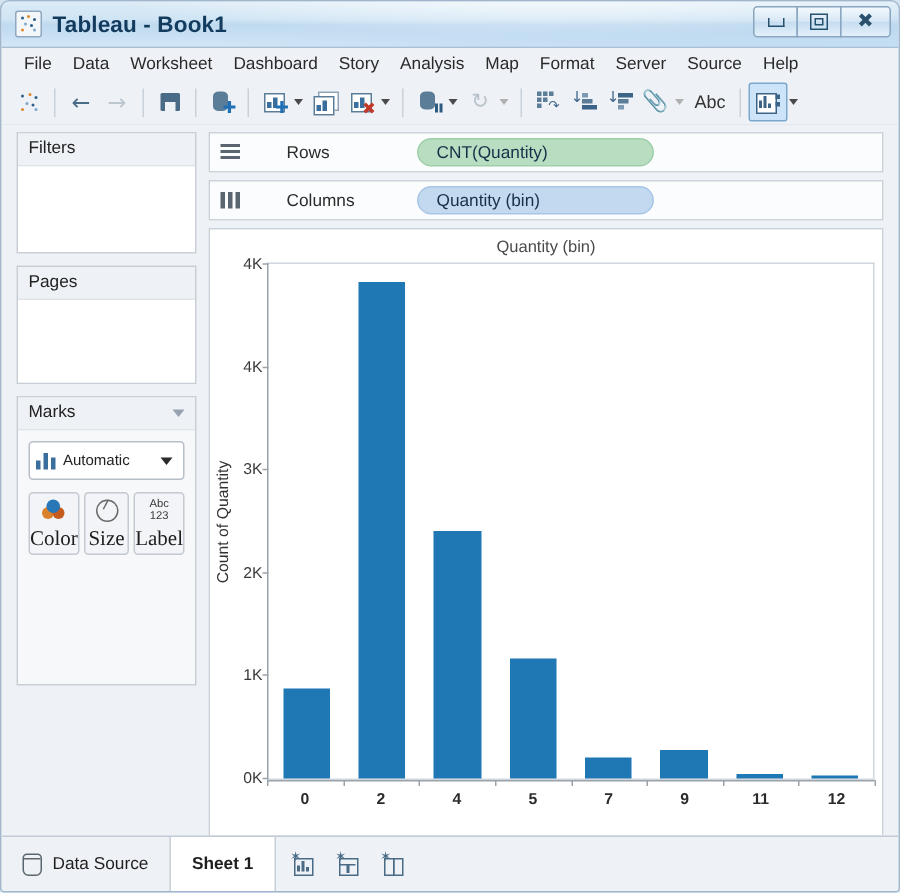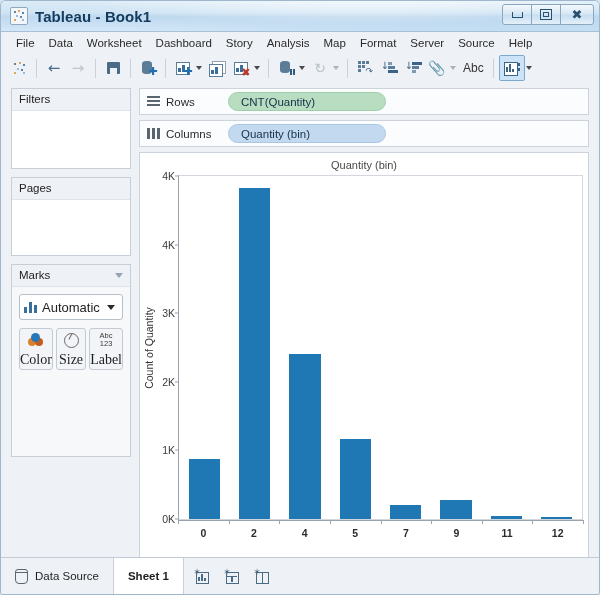--- a/index.html
+++ b/index.html
@@ -118,21 +118,21 @@
     width:0;height:0;border-left:4px solid transparent;border-right:4px solid transparent;
     border-top:5px solid #97a3b0;
   }
   .marks-card{background:#fbfcfd;}
   .marks-body{padding:7px 7px 10px 7px;background:#f6f8fa;min-height:152px;}
   .mark-select{
     display:flex;align-items:center;height:24px;
     background:#ffffff;border:1px solid #b7bfc8;border-radius:3px;
     padding:0 4px;margin-bottom:8px;
   }
-  .mark-select .lbl{font-size:13px;color:#222;flex:1;margin-left:5px;}
+  .mark-select .lbl{font-size:10px;color:#222;flex:1;margin-left:5px;}
   .mark-select .dd{
     width:0;height:0;border-left:4px solid transparent;border-right:4px solid transparent;
     border-top:5px solid #2b2b2b;margin-right:3px;
   }
   .mini-bars{position:relative;width:13px;height:11px;}
   .mini-bars span{position:absolute;bottom:0;width:3px;background:#3a6e9c;}
   .shelf-row{display:flex;gap:3px;margin-bottom:4px;}
   .mbtn{
     width:38px;height:42px;background:#f2f4f7;border:1px solid #c3cad2;border-radius:3px;
     display:flex;flex-direction:column;align-items:center;justify-content:flex-end;
@@ -149,21 +149,21 @@
   }
   .size-ico:after{
     content:"";position:absolute;left:5px;top:-1px;width:1.4px;height:7px;background:#6a6a6a;
     transform:rotate(28deg);
   }
 
   
   .rightpane{flex:1;padding:5px 10px 0 2px;box-sizing:border-box;display:flex;flex-direction:column;}
   .shelf{
     display:flex;align-items:center;height:25px;
-    background:#fbfcfd;border:1px solid #cdd3db;margin-bottom:5px;padding-left:7px;
+    background:#fbfcfd;border:1px solid #cdd3db;margin-bottom:5px;padding-left:7px;gap:25px;
   }
   .shelf-ico{width:13px;height:11px;position:relative;margin-right:6px;}
   .shelf-ico span{position:absolute;top:0;bottom:0;width:3px;background:#5a6570;}
   .shelf-ico.rows span{left:0;right:0;width:auto;height:2px;top:auto;}
   .shelf-name{font-size:11.5px;color:#2b2b2b;width:62px;}
   .pill{
     height:19px;border-radius:10px;display:flex;align-items:center;
     padding:0 12px;font-size:11.5px;color:#16314a;box-sizing:border-box;
   }
   .pill.green{background:#b8ddc0;border:1px solid #9ecfa9;min-width:158px;}

